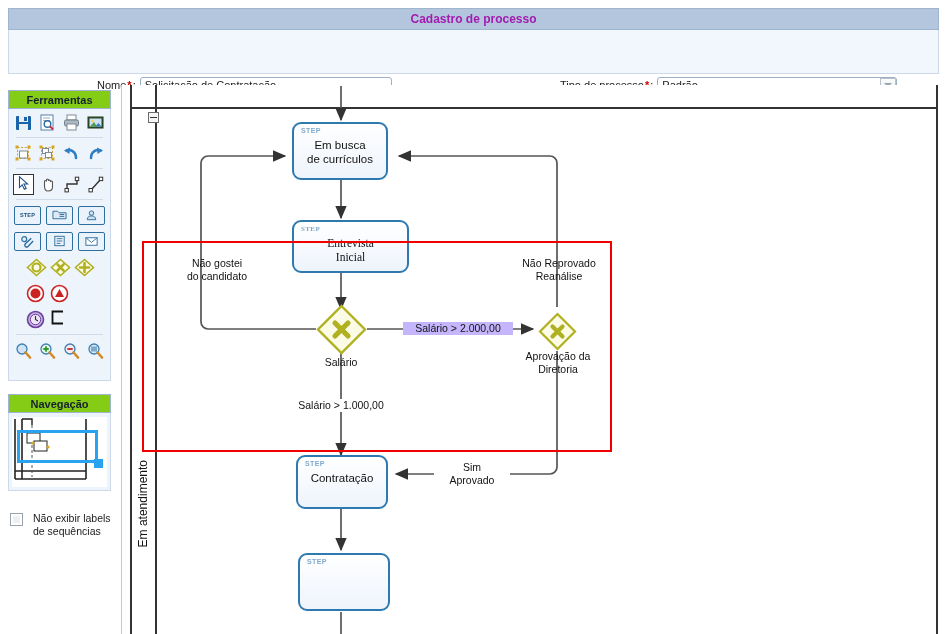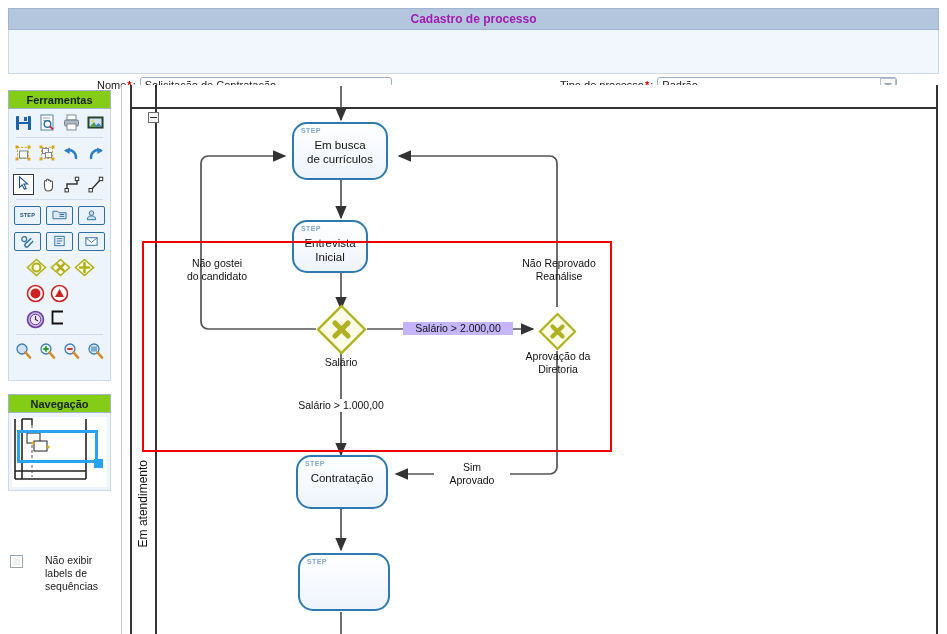--- a/index.html
+++ b/index.html
@@ -68,21 +68,21 @@
   .ticon.sel{border:1px solid #333;background:#fff;}
   .mini{font-size:5.5px;font-weight:bold;color:#1e4f7d;letter-spacing:.2px;}
 
   svg{display:block;overflow:visible;}
 
   
   #minimap{position:absolute;left:12px;top:417px;width:95px;height:70px;background:#fff;}
   .mm-view{position:absolute;border:3px solid #29a3ef;box-sizing:border-box;}
   .mm-handle{position:absolute;width:9px;height:9px;background:#29a3ef;}
 
-  .chk-row{position:absolute;left:10px;top:554px;width:104px;display:flex;gap:22px;align-items:flex-start;}
+  .chk-row{position:absolute;left:10px;top:512px;width:104px;display:flex;gap:10px;align-items:flex-start;}
   .chkbox{
     width:13px;height:13px;border:1px solid #9aa4ae;background:#f0f0f0;flex:none;margin-top:1px;cursor:pointer;
     box-shadow:inset 0 0 0 2px #fff;box-sizing:border-box;
   }
   .chk-label{font-size:10.5px;line-height:13px;color:#1b1b1b;}
 
   
   #canvas{
     position:absolute;left:121px;top:85px;width:826px;height:549px;
     background:#fff;border-left:1px solid #c8c8c8;overflow:hidden;
@@ -97,21 +97,21 @@
   }
   .collapse-btn::before{content:"";display:block;width:7px;height:1px;background:#333;}
 
   .lane-label{
     position:absolute;writing-mode:vertical-rl;transform:rotate(180deg);
     font-size:12px;color:#111;white-space:nowrap;
   }
 
   
   .step{
-    position:absolute;border:2.5px solid #2e7ab0;border-radius:15px;
+    position:absolute;border:2.5px solid #2e7ab0;border-radius:9px;
     background:linear-gradient(#ffffff,#eef4fc);box-sizing:border-box;
   }
   .step .tag{position:absolute;left:7px;top:3px;font-size:7px;font-weight:bold;color:#7fa9cd;letter-spacing:.4px;}
   .step .cap{
     position:absolute;left:0;right:0;top:14px;text-align:center;
     font-size:11.5px;line-height:14px;color:#111;
   }
 
   .gw{position:absolute;}
   .edge-label{position:absolute;font-size:10.5px;line-height:13px;color:#111;text-align:center;white-space:nowrap;}
@@ -440,21 +440,21 @@
 
         <line x1="219" y1="527" x2="219" y2="549"></line>
       </g>
     </svg>
 
     <div class="step" style="left:170px;top:37px;width:96px;height:58px;">
       <span class="tag">STEP</span>
       <span class="cap">Em busca<br>de currículos</span>
     </div>
 
-    <div class="step" style="left:170px;top:135px;width:76px;height:53px;">
+    <div class="step" style="left:170px;top:135px;width:117px;height:53px;font-family:Liberation Serif, serif;">
       <span class="tag">STEP</span>
       <span class="cap">Entrevista<br>Inicial</span>
     </div>
 
     <div class="gw" style="left:194px;top:219px;">
       <svg width="51" height="51" viewBox="0 0 51 51">
         <polygon points="25.5,2 49,25.5 25.5,49 2,25.5" fill="#fbfbe6" stroke="#b0b120" stroke-width="2.4"></polygon>
         <path d="M19,19 L32,32 M32,19 L19,32" stroke="#b0b120" stroke-width="5.2" stroke-linecap="round"></path>
       </svg>
     </div>

